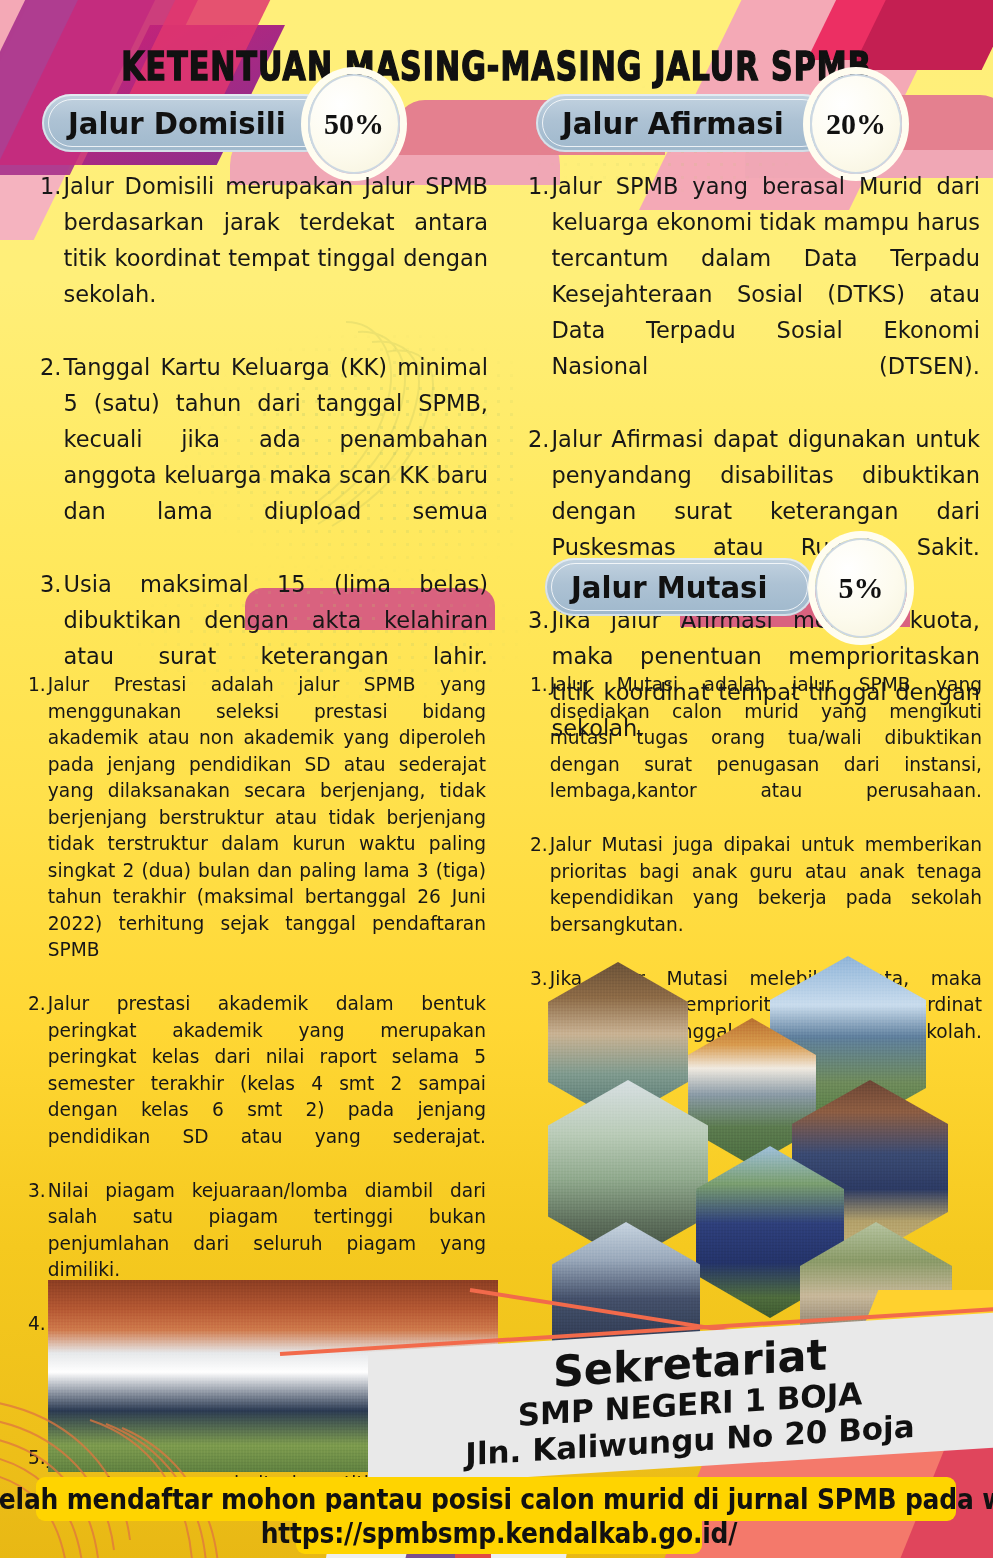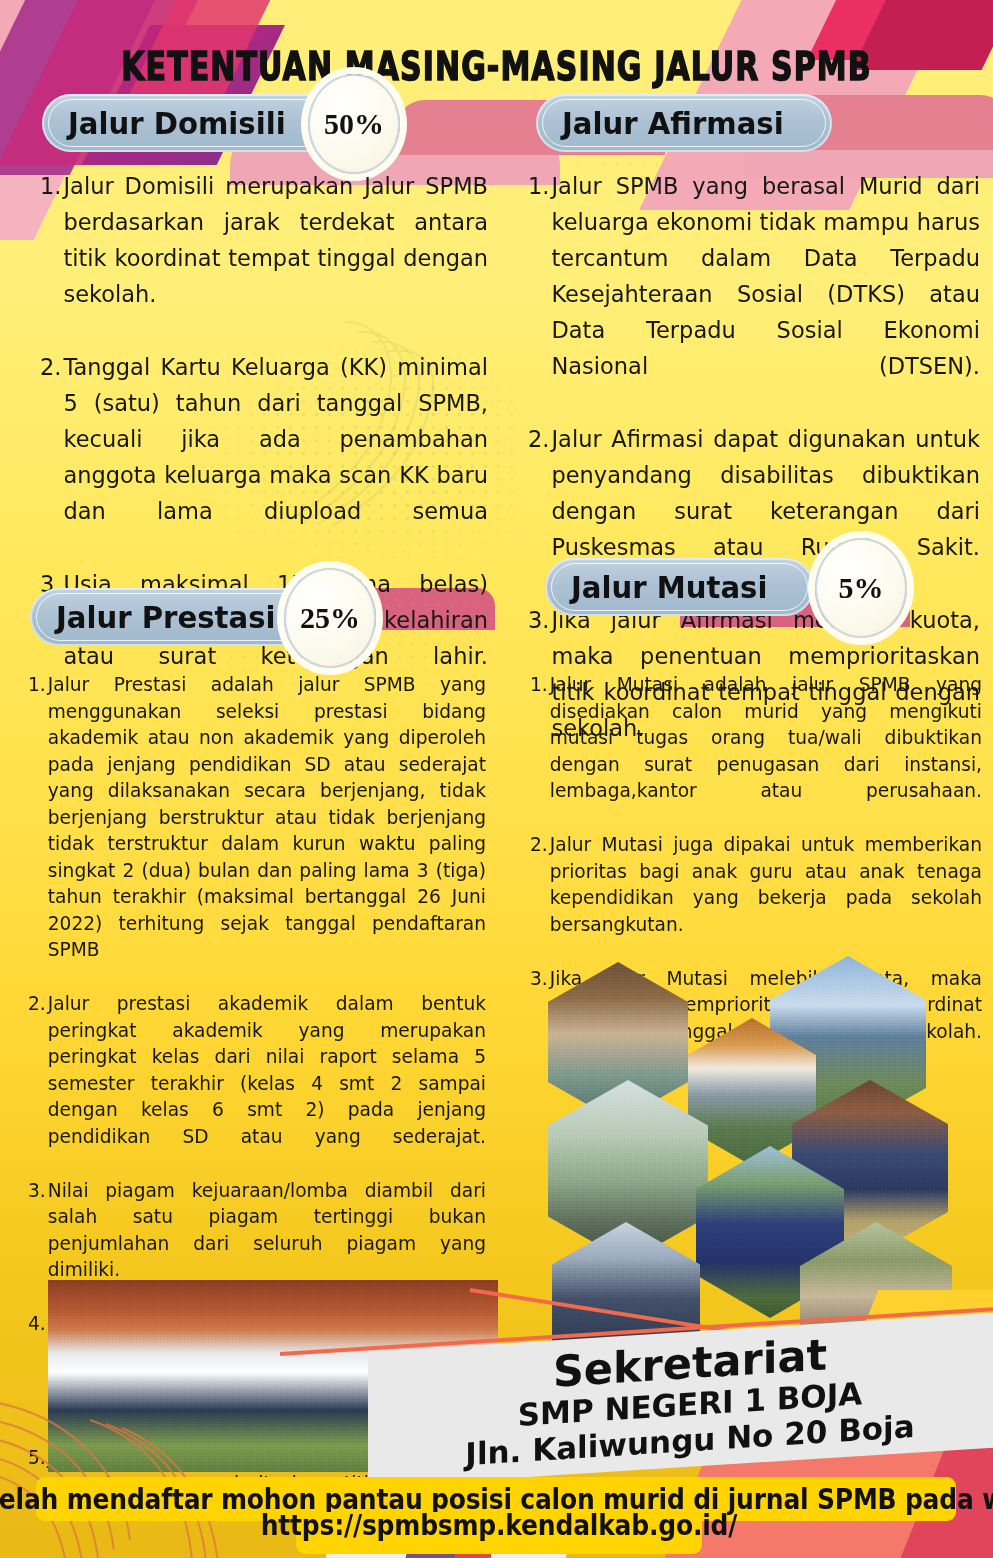--- a/index.html
+++ b/index.html
@@ -202,21 +202,21 @@
   .ol2{left:280px;top:1352px;width:760px;transform:rotate(-3.6deg);}
 
   .footer-band{
     position:absolute;left:36px;top:1477px;width:920px;height:44px;
     background:#ffd400;border-radius:9px;
     display:flex;align-items:center;justify-content:center;
   }
   .footer-band2{
     position:absolute;left:296px;top:1512px;width:406px;height:42px;
     background:#ffd400;border-radius:9px;
-    display:flex;justify-content:center;
+    display:flex;align-items:center;justify-content:center;
   }
   .footer-txt{font-family:"DejaVu Sans", sans-serif;font-weight:bold;font-size:25px;color:#111;
     letter-spacing:-.2px;white-space:nowrap;transform:scaleY(1.1);}
 
   
   .bl-spiral{position:absolute;left:-30px;top:1380px;width:270px;height:180px;opacity:.75;}
   .bot-white{position:absolute;left:330px;top:1500px;width:240px;height:70px;background:#efefef;
     transform:skewX(-10deg);}
   .bot-purple{position:absolute;left:410px;top:1510px;width:60px;height:60px;background:#7a4f8e;
     transform:skewX(-14deg);}
@@ -292,45 +292,40 @@
     <li>
       <span class="num">3.</span>
       <span class="txt">Usia maksimal 15 (lima belas) dibuktikan dengan akta kelahiran atau surat keterangan lahir.</span>
     </li>
   </ol>
 
   <div class="sec-head" id="head-afirmasi">
     <div class="pill">
       <span class="pill-label">Jalur Afirmasi</span>
     </div>
+    <div class="badge">
+      <span>20%</span>
+    </div>
   </div>
 
   <ol class="jlist" id="list-afirmasi">
     <li>
       <span class="num">1.</span>
       <span class="txt">Jalur SPMB yang berasal Murid dari keluarga ekonomi tidak mampu harus tercantum dalam Data Terpadu Kesejahteraan Sosial (DTKS) atau Data Terpadu Sosial Ekonomi Nasional (DTSEN).</span>
     </li>
     <li>
       <span class="num">2.</span>
       <span class="txt">Jalur Afirmasi dapat digunakan untuk penyandang disabilitas dibuktikan dengan surat keterangan dari Puskesmas atau Rumah Sakit.</span>
     </li>
     <li>
       <span class="num">3.</span>
       <span class="txt">Jika jalur Afirmasi melebihi kuota, maka penentuan memprioritaskan titik koordinat tempat tinggal dengan sekolah.</span>
     </li>
   </ol>
 
-  <div class="sec-head" id="head-prestasi">
-    <div class="pill">
-      <span class="pill-label">Jalur Prestasi</span>
-    </div>
-    <div class="badge">
-      <span>25%</span>
-    </div>
-  </div>
 
   <ol class="jlist" id="list-prestasi">
     <li>
       <span class="num">1.</span>
       <span class="txt">Jalur Prestasi adalah jalur SPMB yang menggunakan seleksi prestasi bidang akademik atau non akademik yang diperoleh pada jenjang pendidikan SD atau sederajat yang dilaksanakan secara berjenjang, tidak berjenjang berstruktur atau tidak berjenjang tidak terstruktur dalam kurun waktu paling singkat 2 (dua) bulan dan paling lama 3 (tiga) tahun terakhir (maksimal bertanggal 26 Juni 2022) terhitung sejak tanggal pendaftaran SPMB</span>
     </li>
     <li>
       <span class="num">2.</span>
       <span class="txt">Jalur prestasi akademik dalam bentuk peringkat akademik yang merupakan peringkat kelas dari nilai raport selama 5 semester terakhir (kelas 4 smt 2 sampai dengan kelas 6 smt 2) pada jenjang pendidikan SD atau yang sederajat.</span>
     </li>

